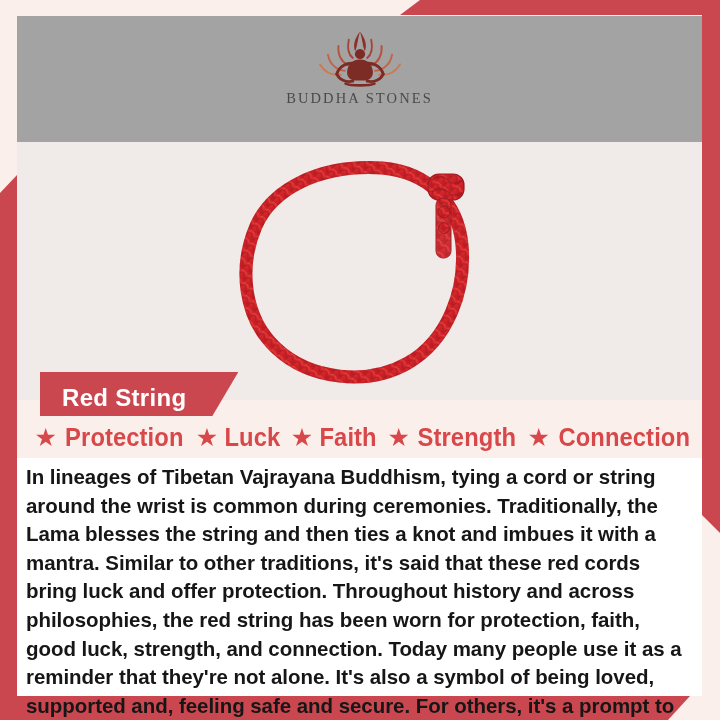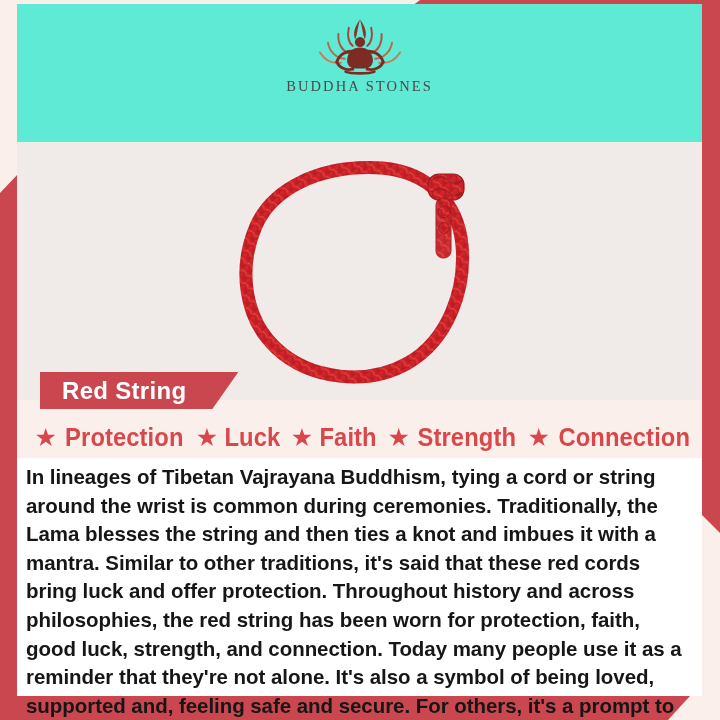--- a/index.html
+++ b/index.html
@@ -63,25 +63,25 @@
     left: 0;
     top: 372px;
     width: 64px;
     height: 26px;
     background: #ca4750;
   }
 
   
   .header {
     position: absolute;
-    top: 4px;
+    top: 16px;
     left: 17px;
     right: 18px;
     height: 142px;
-    background: #5eead4;
+    background: #a3a3a3;
   }
   .logo-wrap {
     position: absolute;
     top: 12px;
     left: 0;
     right: 0;
     display: flex;
     flex-direction: column;
     align-items: center;
   }
@@ -137,21 +137,21 @@
     left: 50%;
     transform: translateX(-50%);
   }
 
   
   .ribbon {
     position: absolute;
     top: 372px;
     left: 40px;
     height: 36px;
-    padding: 1px 52px 0 22px;
+    padding: 8px 52px 0 22px;
     background: #ca4750;
     display: flex;
     align-items: center;
     clip-path: polygon(0 0, 100% 0, calc(100% - 26px) 100%, 0 100%);
   }
   .ribbon-text {
     font-family: "Liberation Sans Narrow", "Liberation Sans", sans-serif;
     font-weight: bold;
     font-size: 24px;
     color: #ffffff;

